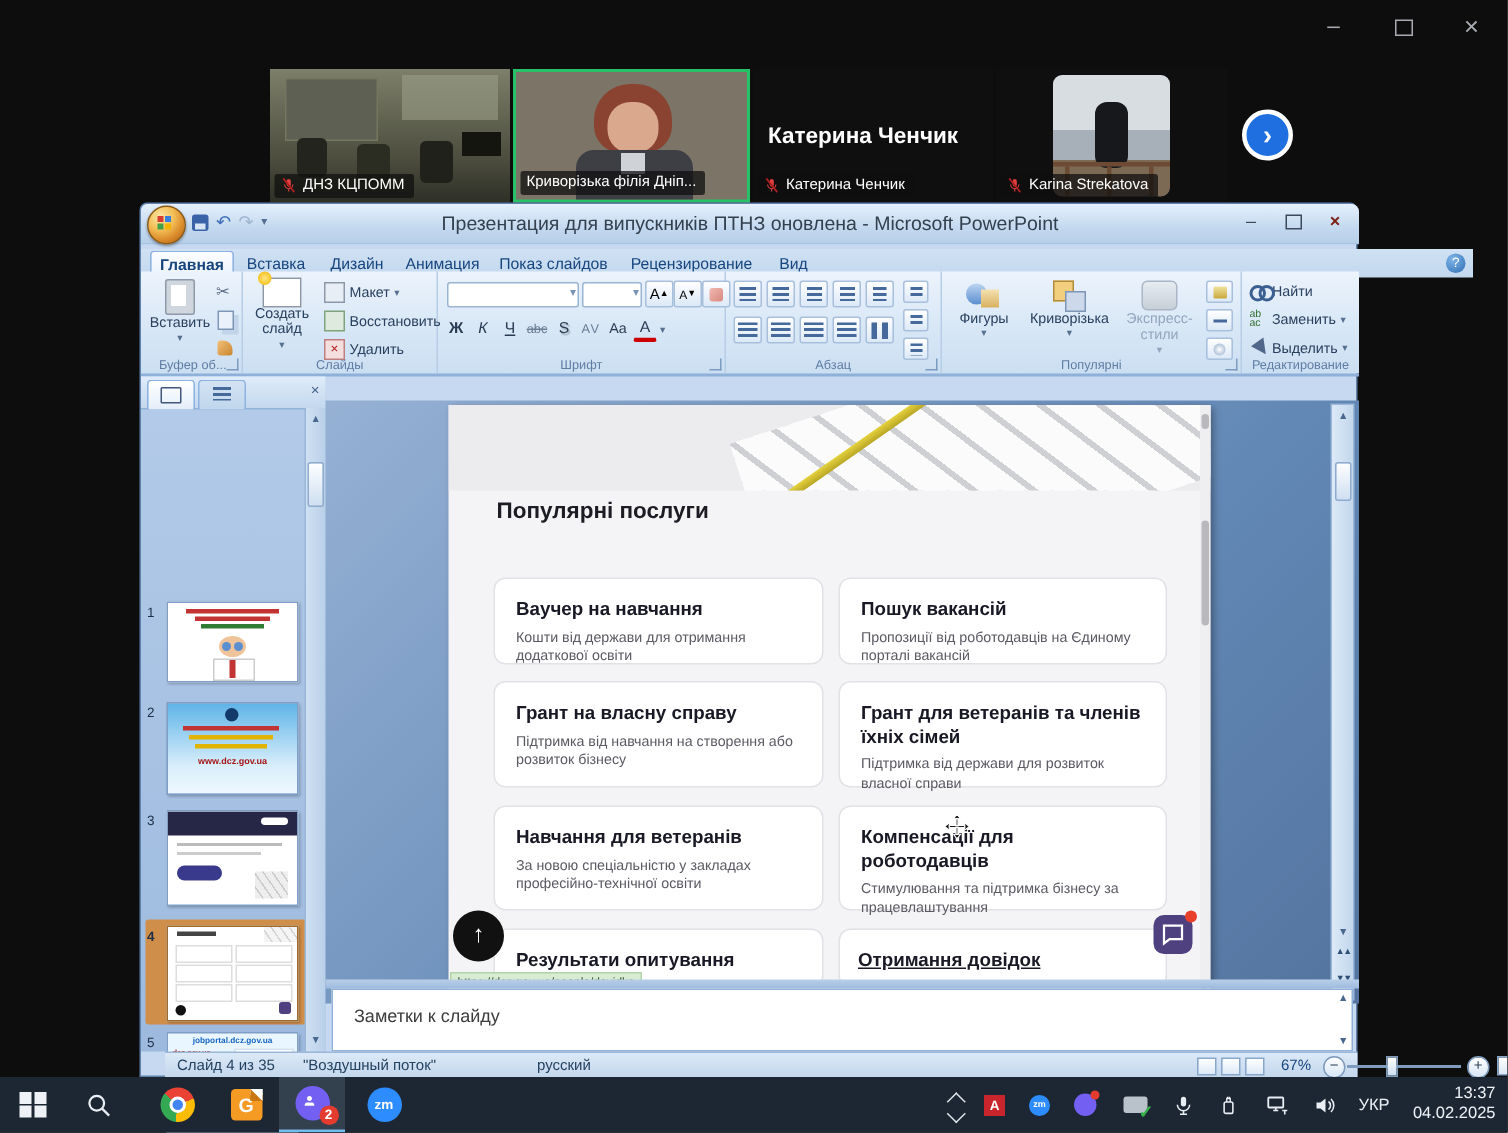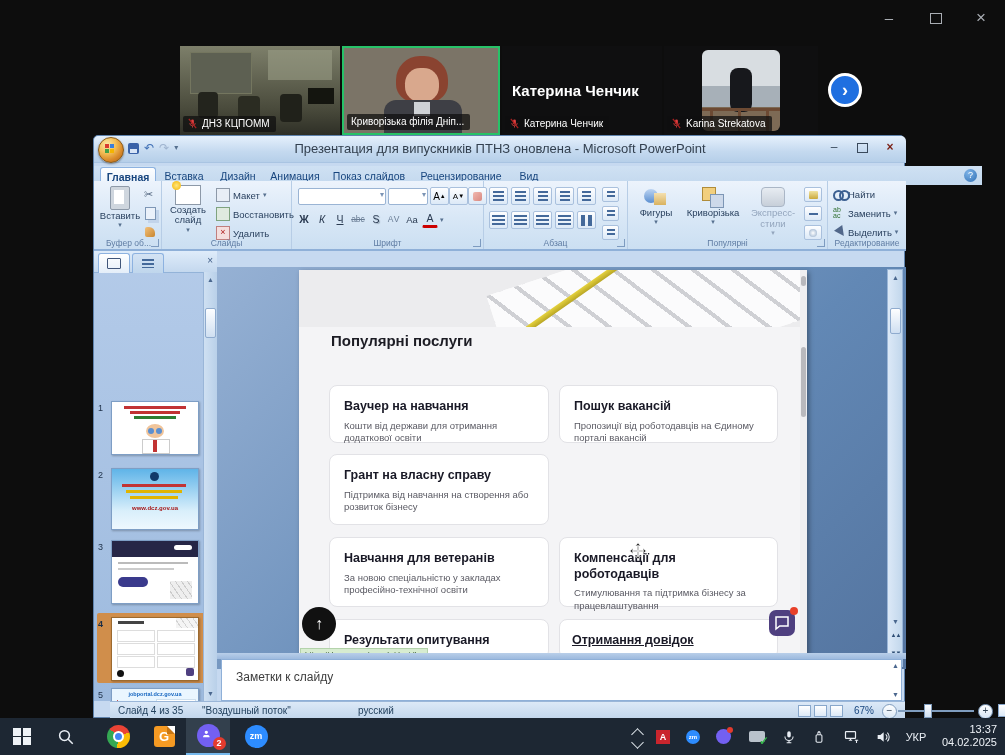--- a/index.html
+++ b/index.html
@@ -488,20 +488,24 @@
         </div>
         <div class="card" style="left:260px;top:115px;height:58px;width:219px;">
           <h4>Пошук вакансій</h4>
           <p>Пропозиції від роботодавців на Єдиному порталі вакансій</p>
         </div>
 
         <div class="card" style="left:30px;top:184px;height:71px;">
           <h4>Грант на власну справу</h4>
           <p>Підтримка від навчання на створення або розвиток бізнесу</p>
         </div>
+        <div class="card" style="left:260px;top:184px;height:71px;width:219px;">
+          <h4>Грант для ветеранів та членів їхніх сімей</h4>
+          <p>Підтримка від держави для розвиток власної справи</p>
+        </div>
 
         <div class="card" style="left:30px;top:267px;height:70px;">
           <h4>Навчання для ветеранів</h4>
           <p>За новою спеціальністю у закладах професійно-технічної освіти</p>
         </div>
         <div class="card" style="left:260px;top:267px;height:70px;width:219px;">
           <h4>Компенсації для роботодавців</h4>
           <p>Стимулювання та підтримка бізнесу за працевлаштування</p>
         </div>
 

